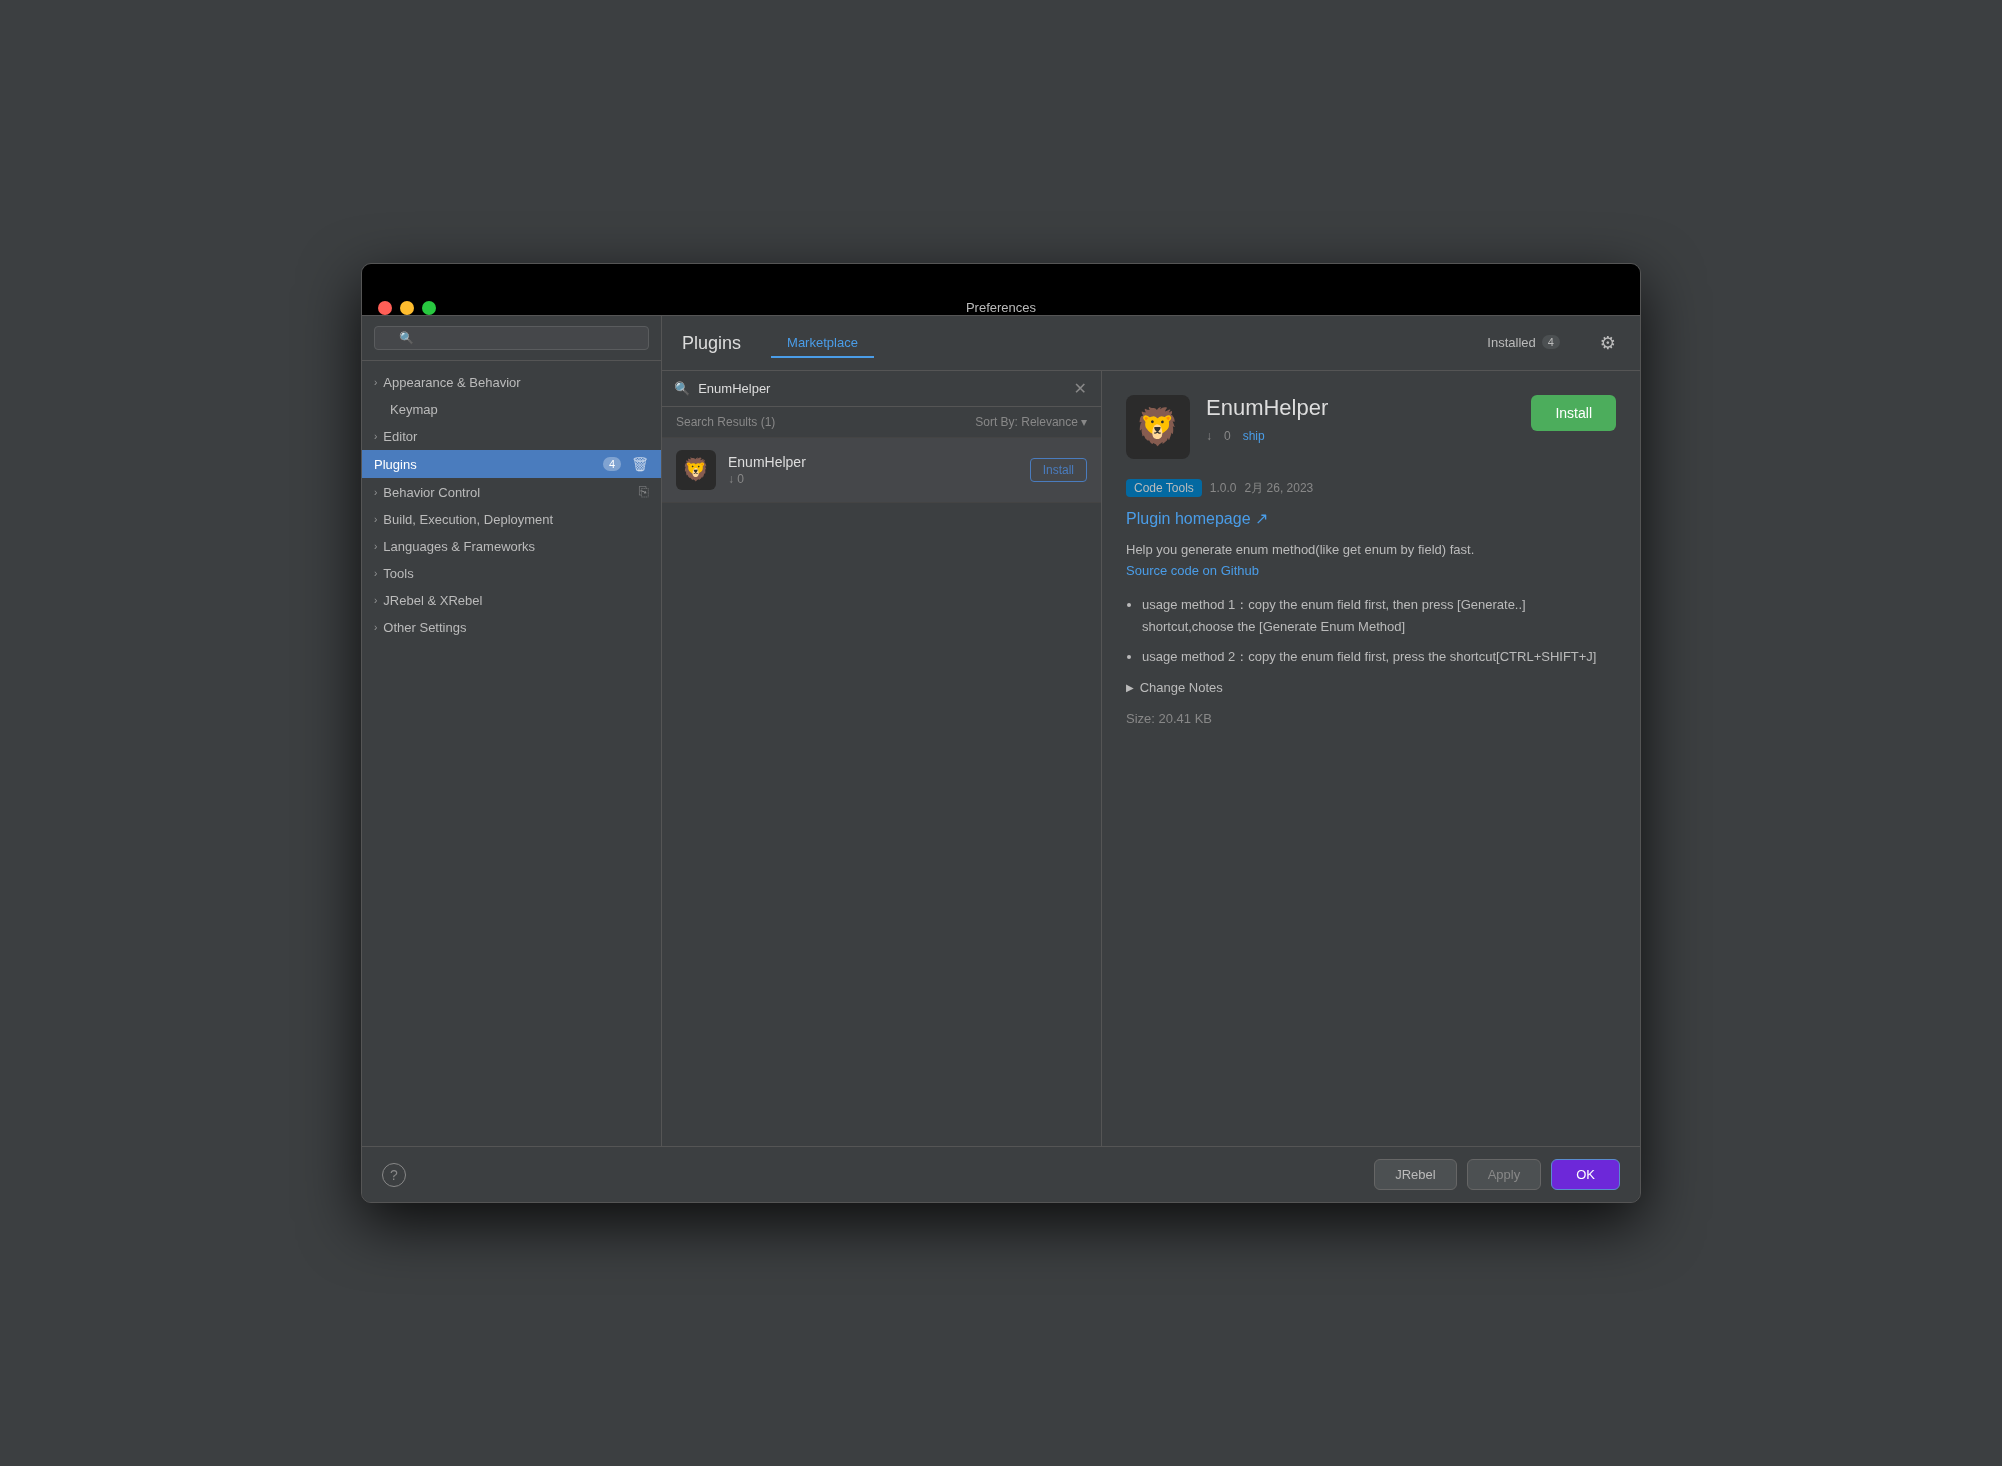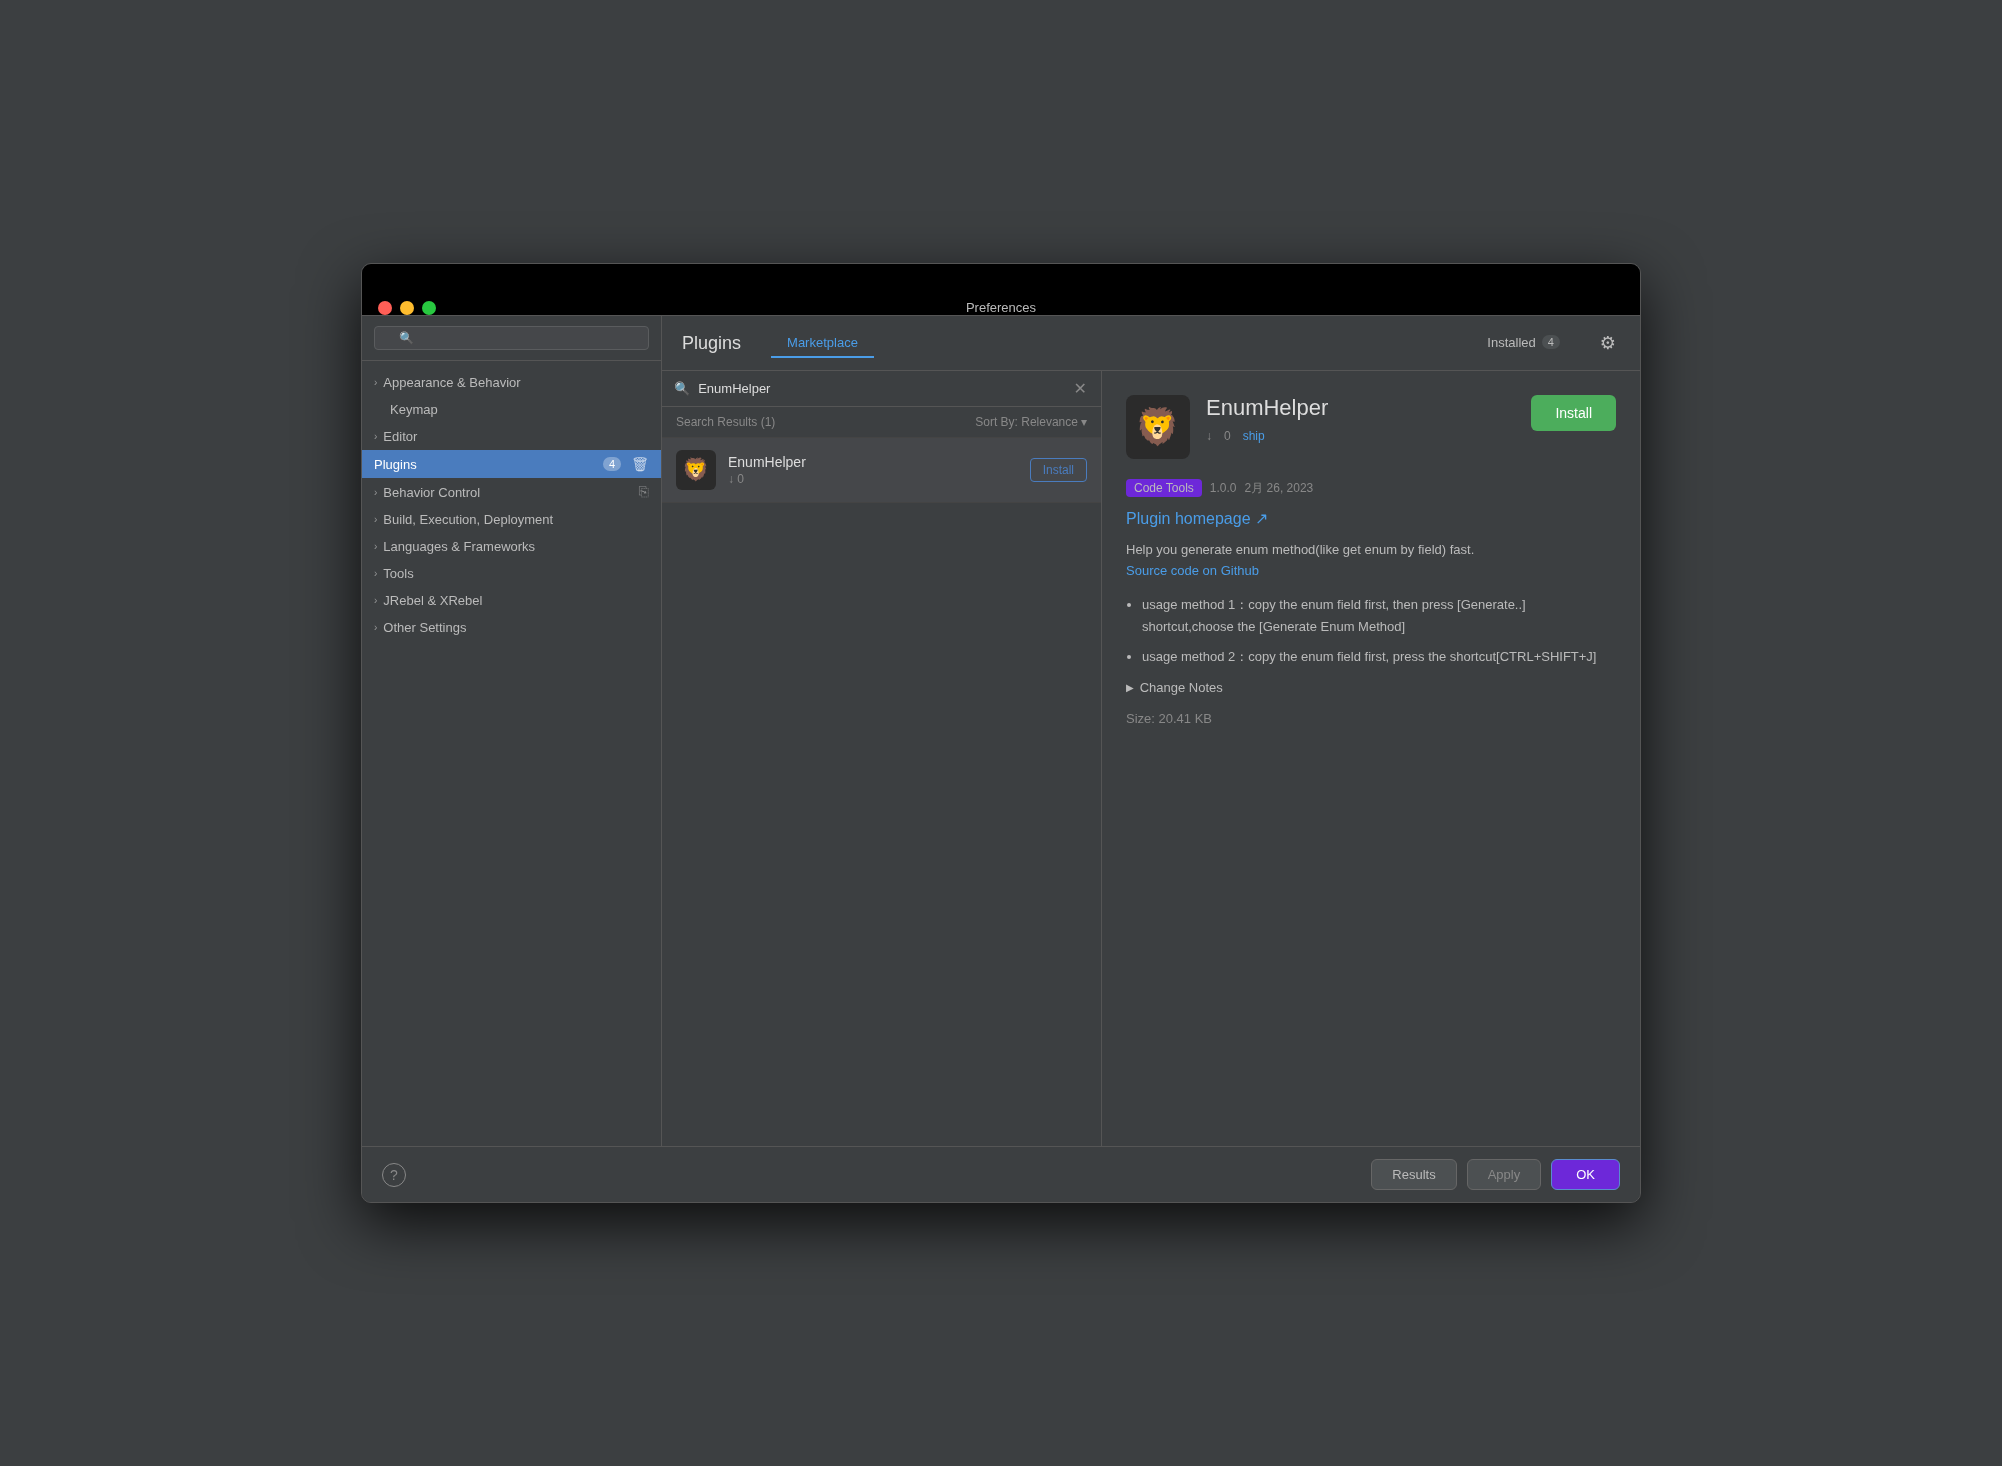--- a/index.html
+++ b/index.html
@@ -349,21 +349,21 @@
       cursor: pointer;
       white-space: nowrap;
     }
     .detail-tags {
       display: flex;
       gap: 8px;
       margin: 12px 0;
       align-items: center;
     }
     .tag-badge {
-      background: #6d28d9;
+      background: #0369a1;
       color: #bbbbbb;
       border-radius: 4px;
       padding: 2px 8px;
       font-size: 12px;
     }
     .tag-version { color: #888; font-size: 12px; }
     .tag-date { color: #888; font-size: 12px; }
     .detail-link {
       color: #4a9de8;
       font-size: 16px;
@@ -632,18 +632,18 @@
 
           <div class="detail-size">Size: 20.41 KB</div>
         </div>
       </div>
     </div>
   </div>
 
   <div class="bottom-bar">
     <button class="help-btn">?</button>
     <div class="bottom-actions">
-      <button class="btn-cancel">Results</button>
+      <button class="btn-cancel">JRebel</button>
       <button class="btn-apply">Apply</button>
       <button class="btn-ok">OK</button>
     </div>
   </div>
 </div>
 
 </body></html>

